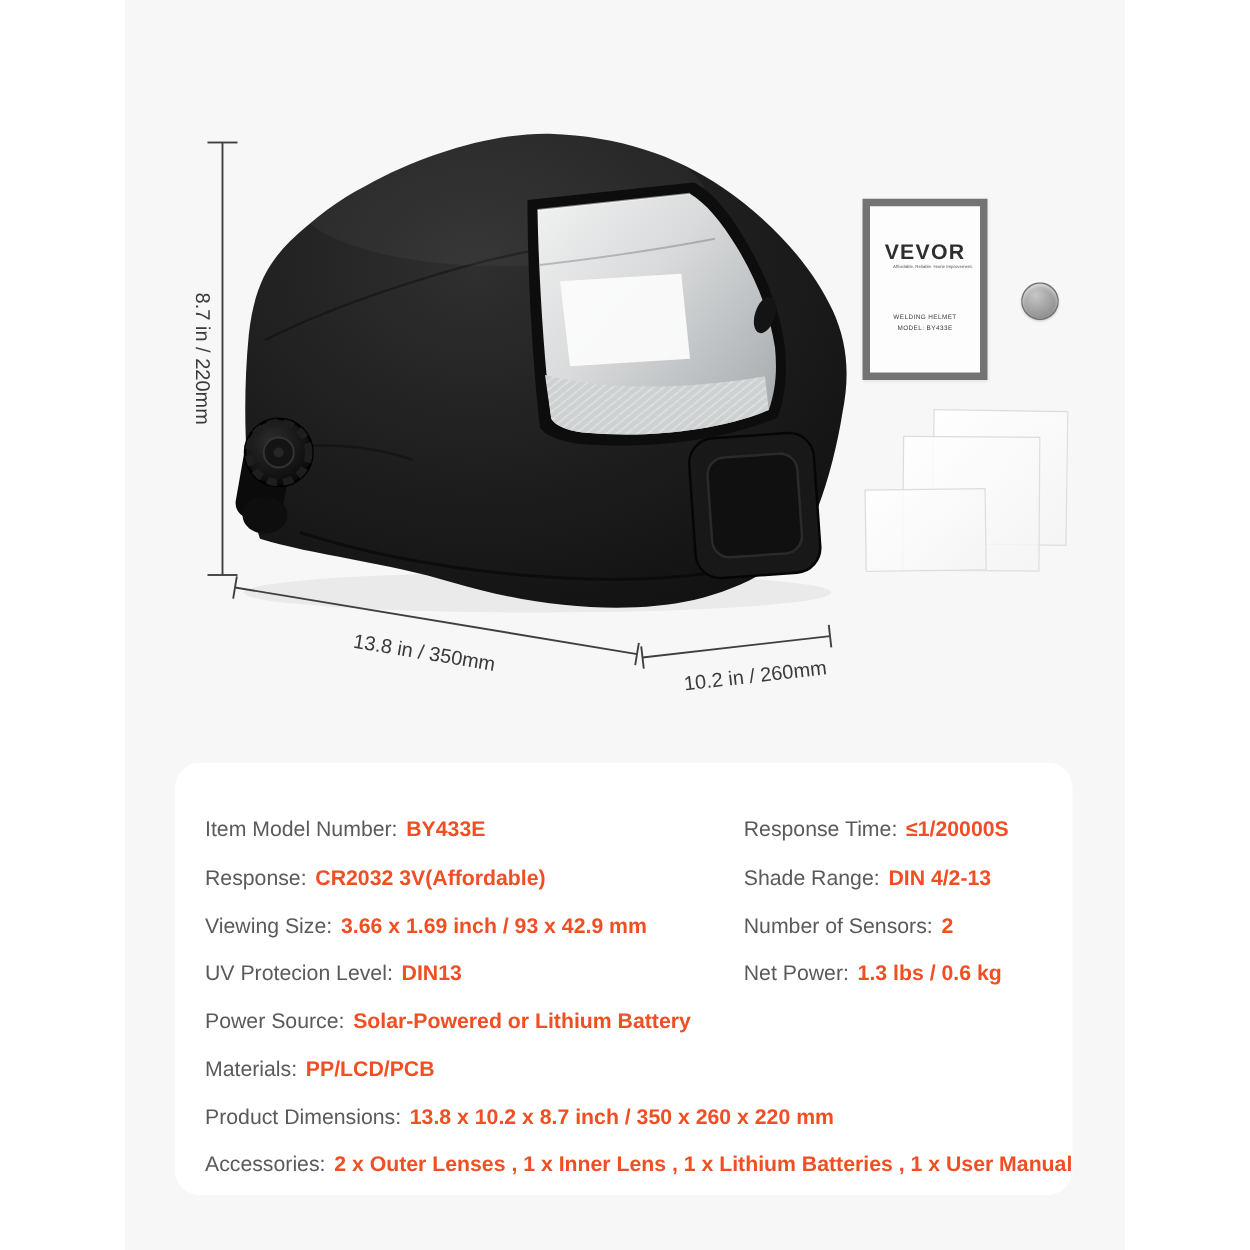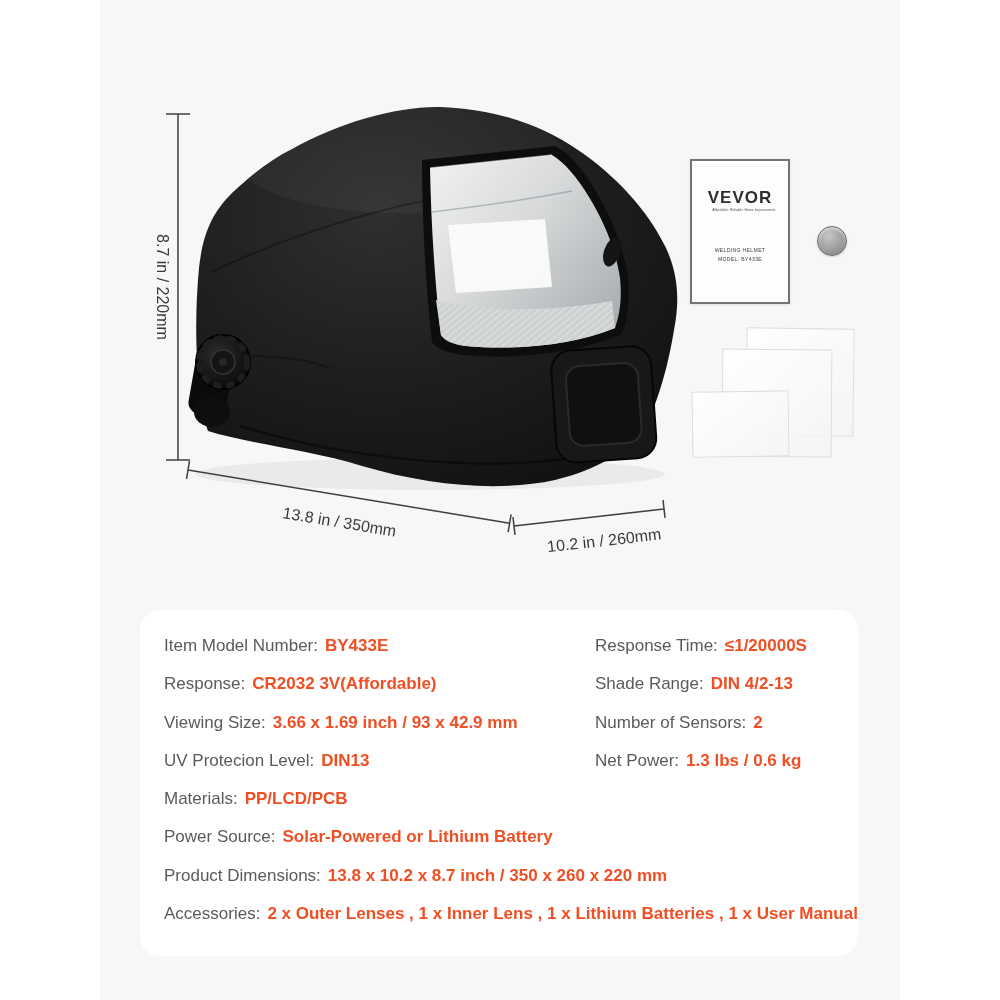--- a/index.html
+++ b/index.html
@@ -5,21 +5,21 @@
   * { margin:0; padding:0; box-sizing:border-box; }
   html,body { background:#ffffff; }
   body { font-family:"Liberation Sans", sans-serif; }
   .page { position:relative; width:1000px; height:1000px; background:#ffffff; overflow:hidden; }
   .panel { position:absolute; left:100px; top:0; width:800px; height:1000px; background:#f7f7f7; }
 
   .helmet-svg { position:absolute; left:100px; top:0; width:800px; height:560px; }
 
   
   .manual-card { position:absolute; left:690px; top:159px; width:100px; height:145px;
-    background:#fdfdfd; border:2px solid #737373; box-shadow:0 1px 3px rgba(0,0,0,.10);
+    background:#fdfdfd; border:6px solid #737373; box-shadow:0 1px 3px rgba(0,0,0,.10);
     text-align:center; }
   .manual-brand { margin-top:27px; font-size:17px; font-weight:800; letter-spacing:1px; color:#2e2e2e; }
   .manual-tagline { white-space:nowrap; font-size:6px; color:#555; transform:scale(.58); transform-origin:50% 0; }
   .manual-line1 { margin-top:33px; font-size:6px; letter-spacing:.4px; color:#3f3f3f; transform:scale(.85); }
   .manual-line2 { margin-top:3px; font-size:6px; letter-spacing:.4px; color:#3f3f3f; transform:scale(.85); }
 
   
   .battery { position:absolute; left:817px; top:226px; width:30px; height:30px; border-radius:50%;
     background:radial-gradient(circle at 38% 32%, #c6c6c6, #9e9e9e 55%, #7f7f7f 100%);
     border:1px solid #6d6d6d;
@@ -31,21 +31,21 @@
   .sheet-back  { left:746px; top:328px; width:108px; height:108px; transform:rotate(.8deg); }
   .sheet-mid   { left:722px; top:349px; width:110px; height:108px; transform:rotate(.4deg); }
   .sheet-front { left:692px; top:391px; width:97px;  height:66px;  transform:rotate(-.8deg); }
 
   
   .spec-card { position:absolute; left:140px; top:610px; width:718px; height:346px;
     background:#ffffff; border-radius:20px; }
   .spec-col { position:absolute; top:26px; }
   .spec-col-left  { left:24px; }
   .spec-col-right { left:426px;margin-left:29px; }
-  .spec-row { height:38.3px; display:flex; align-items:flex-start; white-space:nowrap; font-size:17px; }
+  .spec-row { height:38.3px; display:flex; align-items:flex-end; white-space:nowrap; font-size:17px; }
   .spec-label { color:#5a5a5a; }
   .spec-value { color:#f04e23; font-weight:700; margin-left:7px; }
 
   
   .dim-text { font-family:"Liberation Sans", sans-serif; font-size:16px; fill:#3a3a3a; }
 </style>
 </head>
 <body>
 
 <div class="page">
@@ -186,26 +186,26 @@
       </div>
       <div class="spec-row">
         <span class="spec-label">Viewing Size:</span>
         <span class="spec-value">3.66 x 1.69 inch / 93 x 42.9 mm</span>
       </div>
       <div class="spec-row">
         <span class="spec-label">UV Protecion Level:</span>
         <span class="spec-value">DIN13</span>
       </div>
       <div class="spec-row">
+        <span class="spec-label">Power Source:</span>
+        <span class="spec-value">Solar-Powered or Lithium Battery</span>
+      </div>
+      <div class="spec-row">
         <span class="spec-label">Materials:</span>
         <span class="spec-value">PP/LCD/PCB</span>
-      </div>
-      <div class="spec-row">
-        <span class="spec-label">Power Source:</span>
-        <span class="spec-value">Solar-Powered or Lithium Battery</span>
       </div>
       <div class="spec-row">
         <span class="spec-label">Product Dimensions:</span>
         <span class="spec-value">13.8 x 10.2 x 8.7 inch / 350 x 260 x 220 mm</span>
       </div>
       <div class="spec-row">
         <span class="spec-label">Accessories:</span>
         <span class="spec-value">2 x Outer Lenses , 1 x Inner Lens , 1 x Lithium Batteries , 1 x User Manual</span>
       </div>
     </div>

